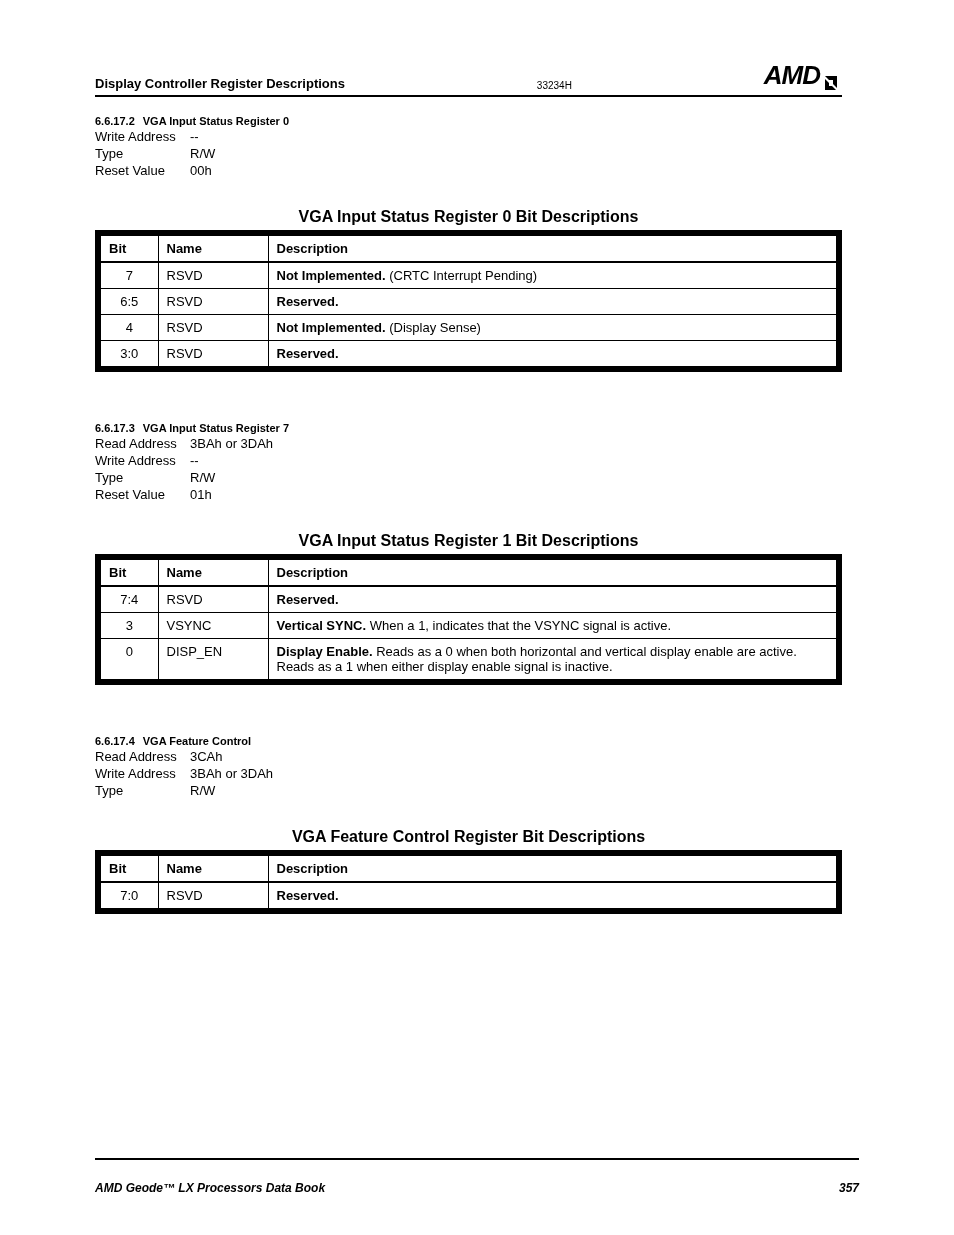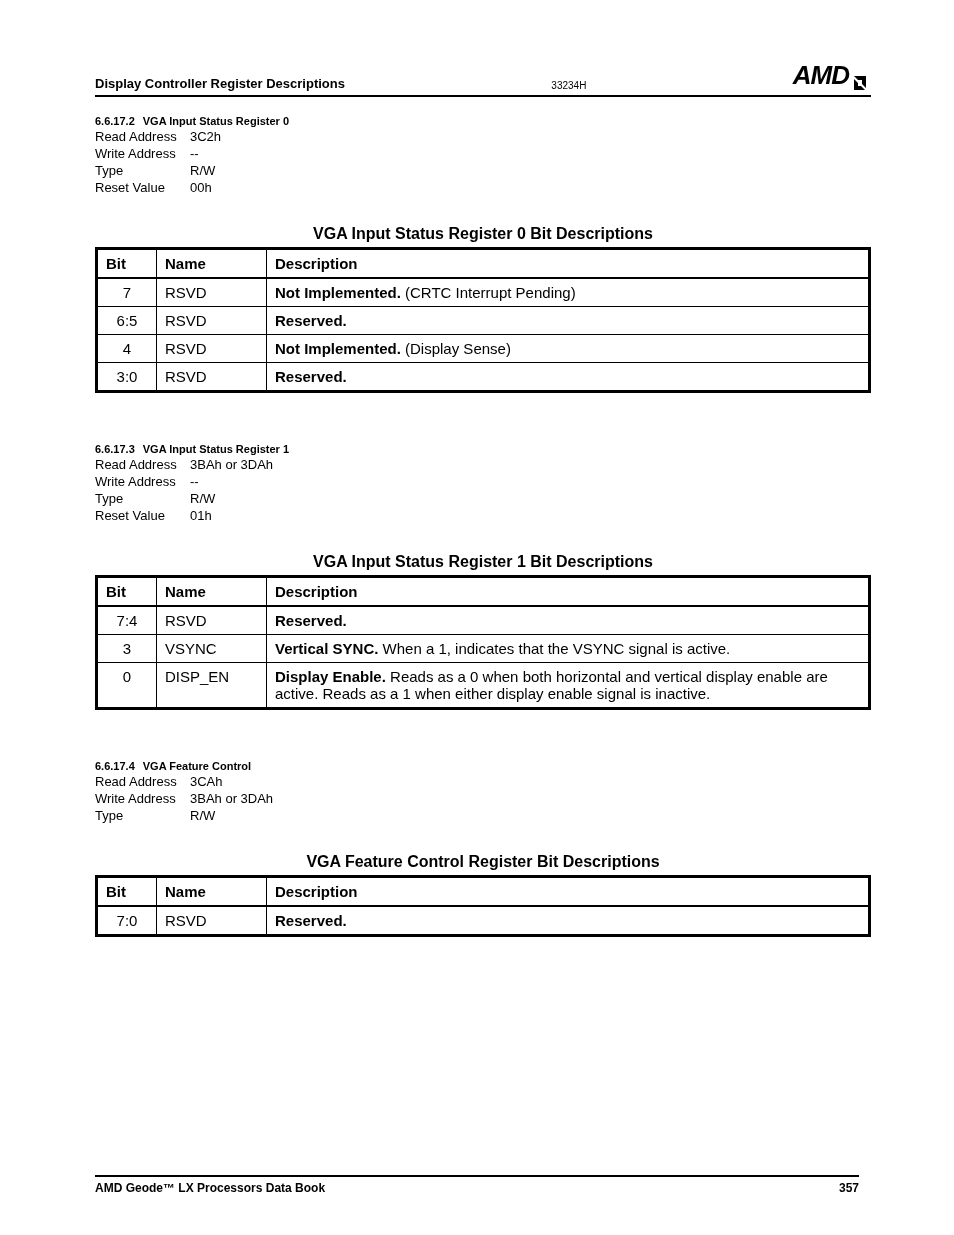--- a/index.html
+++ b/index.html
@@ -6,21 +6,21 @@
   body {
     margin: 0;
     background: #fff;
     font-family: Arial, Helvetica, sans-serif;
     color: #000;
     width: 954px;
     height: 1235px;
     position: relative;
   }
   .page {
-    padding: 60px 83px 40px 95px;
+    padding: 60px 112px 40px 95px;
   }
   .hdr {
     display: flex;
     justify-content: space-between;
     align-items: flex-end;
     border-bottom: 2px solid #000;
     padding-bottom: 4px;
     margin-bottom: 18px;
   }
   .hdr-left {
@@ -57,22 +57,22 @@
   .tbl-title {
     text-align: center;
     font-weight: bold;
     font-size: 16px;
     margin-top: 30px;
     margin-bottom: 4px;
   }
   table.bitdesc {
     width: 100%;
     border-collapse: collapse;
-    font-size: 15px;
-    border: 3px solid #000000;
+    font-size: 13px;
+    border: 6px solid #000000;
   }
   table.bitdesc th, table.bitdesc td {
     border: 1px solid #000;
     padding: 5px 8px;
     vertical-align: top;
     text-align: left;
   }
   table.bitdesc th {
     font-weight: bold;
     border-bottom: 2px solid #000;
@@ -80,25 +80,26 @@
   table.bitdesc td.bit { text-align: center; width: 60px; }
   table.bitdesc td.name { width: 110px; }
   .desc b { font-weight: bold; }
   .section-block { margin-top: 50px; }
   .section-block.first { margin-top: 0; }
   .ftr {
     position: absolute;
     left: 95px; right: 95px;
     bottom: 40px;
     border-top: 2px solid #000;
-    padding-top: 4px;
+    padding-top: 21px;
     display: flex;
     justify-content: space-between;
     font-size: 12px;
     font-weight: bold;
+    font-style: italic;
   }
 </style>
 </head>
 <body>
 
 <div class="page">
 
   <div class="hdr">
     <span class="hdr-left">Display Controller Register Descriptions</span>
     <span class="hdr-mid">33234H</span>
@@ -109,21 +110,20 @@
             <path d="M3 3 H15 V15 L11 11 V7 H7 L3 3 Z M3 15 V6 L7 10 V13 H10 L14 17 H3 Z" fill="#000"></path>
           </svg>
       </span>
     </span>
   </div>
 
   <div class="section-block first">
     <div class="sect-heading">
       <span class="num">6.6.17.2</span><span>VGA Input Status Register 0</span>
     </div>
-    <div class="kv"><span class="k">Read Address</span><span>3C2h</span></div>
     <div class="kv"><span class="k">Write Address</span><span>--</span></div>
     <div class="kv"><span class="k">Type</span><span>R/W</span></div>
     <div class="kv"><span class="k">Reset Value</span><span>00h</span></div>
 
     <div class="tbl-title">VGA Input Status Register 0 Bit Descriptions</div>
     <table class="bitdesc">
       <thead>
           <tr>
         <th>Bit</th>
         <th>Name</th>
@@ -150,21 +150,21 @@
             <td class="bit">3:0</td>
             <td class="name">RSVD</td>
             <td class="desc"><b>Reserved.</b><span></span></td>
           </tr>
       </tbody>
     </table>
   </div>
 
   <div class="section-block">
     <div class="sect-heading">
-      <span class="num">6.6.17.3</span><span>VGA Input Status Register 1</span>
+      <span class="num">6.6.17.3</span><span>VGA Input Status Register 7</span>
     </div>
     <div class="kv"><span class="k">Read Address</span><span>3BAh or 3DAh</span></div>
     <div class="kv"><span class="k">Write Address</span><span>--</span></div>
     <div class="kv"><span class="k">Type</span><span>R/W</span></div>
     <div class="kv"><span class="k">Reset Value</span><span>01h</span></div>
 
     <div class="tbl-title">VGA Input Status Register 1 Bit Descriptions</div>
     <table class="bitdesc">
       <thead>
           <tr>

